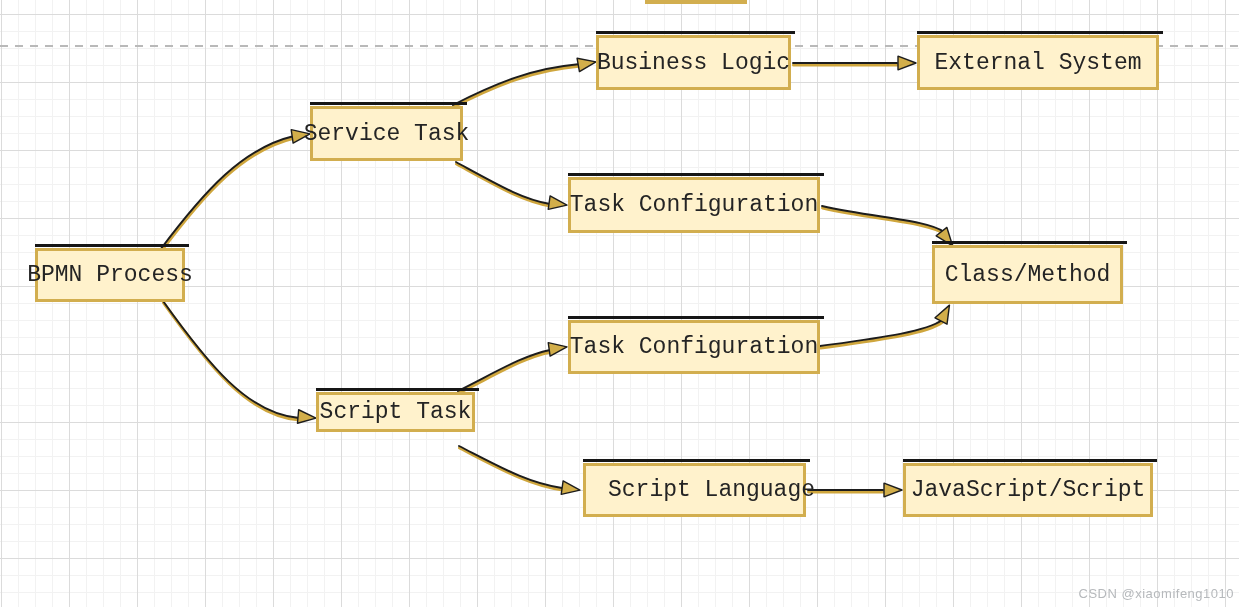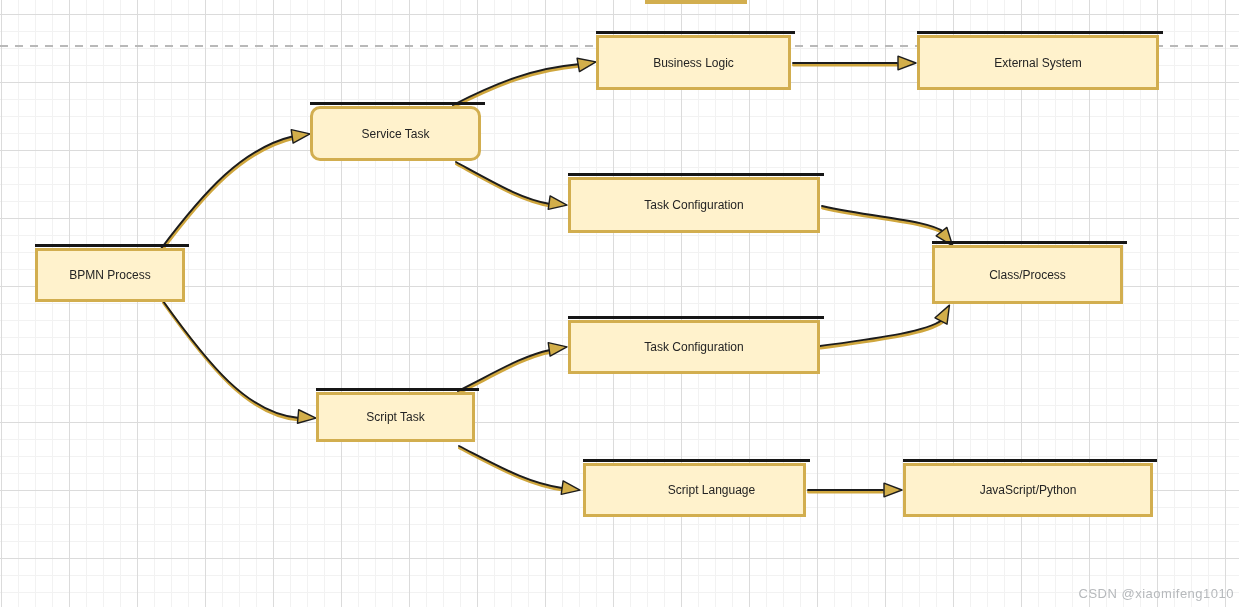--- a/index.html
+++ b/index.html
@@ -24,21 +24,21 @@
   #edges{position:absolute;left:0;top:0;z-index:2;}
   .edge-gold{fill:none;stroke:#cfa63d;stroke-width:3.2;stroke-linecap:round;}
   .edge-black{fill:none;stroke:#1c1c1c;stroke-width:1.9;stroke-linecap:round;}
   .edge-arrow{fill:#d2ae4a;stroke:#1c1c1c;stroke-width:1.4;stroke-linejoin:round;}
   .node{
     position:absolute;z-index:3;
     background:#fff2cc;
     border:3px solid #d2ae4f;
     box-sizing:border-box;
     display:flex;align-items:center;justify-content:center;
-    font-size:12px;color:#242424;
+    font-size:23px;color:#242424;font-family:Liberation Mono, monospace;
   }
   .node::before{ 
     content:"";position:absolute;left:-3px;right:-7px;top:-7px;height:3px;
     background:#161616;
   }
   .node-label{white-space:nowrap;}
   .clipped-box-top{position:absolute;z-index:3;background:#d2ae4f;}
   .watermark{
     position:absolute;right:5px;bottom:6px;z-index:4;
     font-size:13px;color:#b6b9bc;letter-spacing:0.5px;
@@ -102,43 +102,43 @@
         <path d="M 808 490 L 883 490" class="edge-black"></path>
         <polygon points="1,0 -17,-6.8 -17,6.8" class="edge-arrow" transform="translate(901,490) rotate(0)"></polygon>
       </g>
     </svg>
 
   <div class="clipped-box-top" style="left: 645px; top: 0px; width: 102px; height: 4px;"></div>
 
   <div class="node" style="left: 35px; top: 248px; width: 150px; height: 54px;">
     <span class="node-label">BPMN Process</span>
   </div>
-  <div class="node" style="left: 310px; top: 106px; width: 171px; height: 55px; border-radius: 10px;">
+  <div class="node" style="left: 310px; top: 106px; width: 153px; height: 55px;">
     <span class="node-label">Service Task</span>
   </div>
-  <div class="node" style="left: 316px; top: 392px; width: 159px; height: 50px; text-align: right;">
+  <div class="node" style="left: 316px; top: 392px; width: 159px; height: 40px; text-align: right;">
     <span class="node-label">Script Task</span>
   </div>
   <div class="node" style="left: 596px; top: 35px; width: 195px; height: 55px;">
     <span class="node-label">Business Logic</span>
   </div>
   <div class="node" style="left: 917px; top: 35px; width: 242px; height: 55px;">
     <span class="node-label">External System</span>
   </div>
   <div class="node" style="left: 568px; top: 177px; width: 252px; height: 56px;">
     <span class="node-label">Task Configuration</span>
   </div>
   <div class="node" style="left: 568px; top: 320px; width: 252px; height: 54px;">
     <span class="node-label">Task Configuration</span>
   </div>
   <div class="node" style="left: 932px; top: 245px; width: 191px; height: 59px;">
-    <span class="node-label">Class/Process</span>
+    <span class="node-label">Class/Method</span>
   </div>
   <div class="node" style="left: 583px; top: 463px; width: 223px; height: 54px; padding-left: 34px;">
     <span class="node-label">Script Language</span>
   </div>
   <div class="node" style="left: 903px; top: 463px; width: 250px; height: 54px;">
-    <span class="node-label">JavaScript/Python</span>
+    <span class="node-label">JavaScript/Script</span>
   </div>
 
   <div class="watermark">CSDN @xiaomifeng1010</div>
 
 </div>
 
 </body></html>

